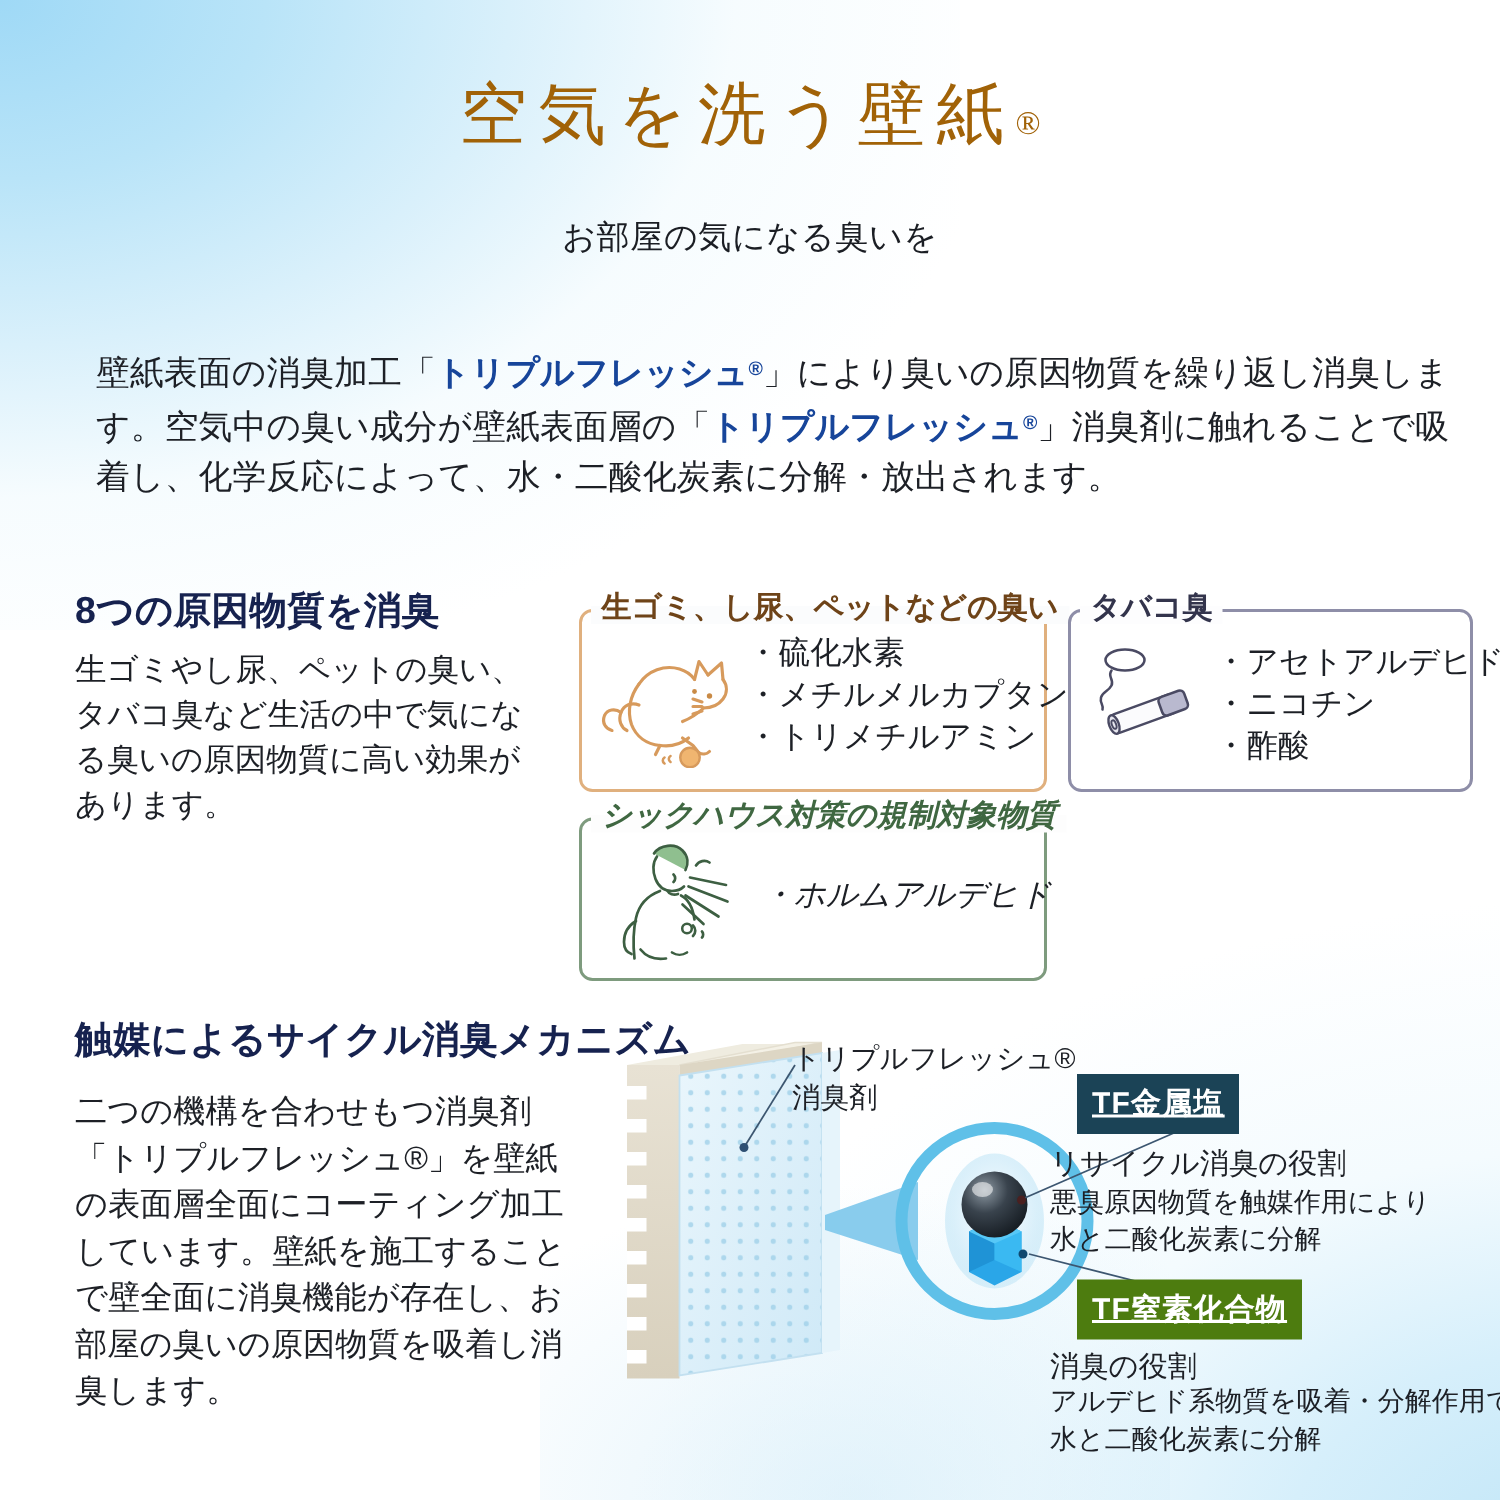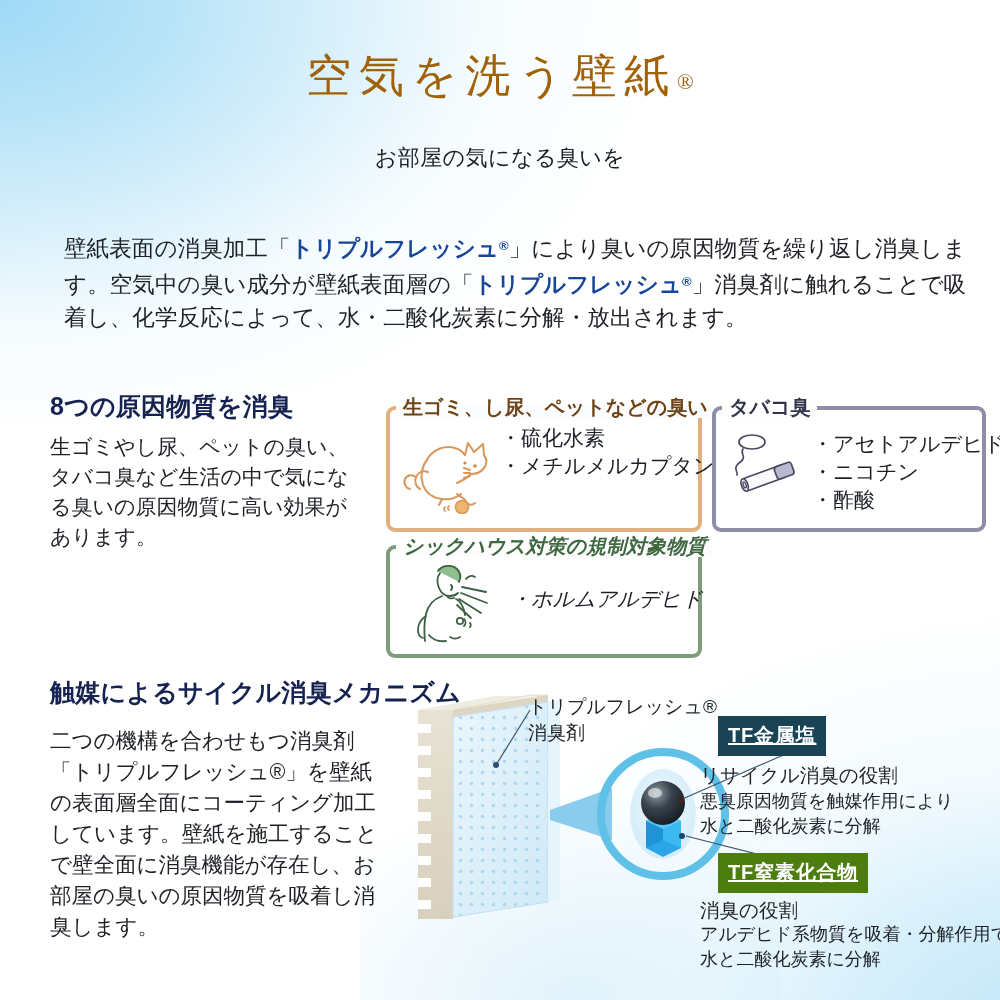--- a/index.html
+++ b/index.html
@@ -34,21 +34,21 @@
   .tf{color:#17459a;font-weight:bold;}
   .tf .r{font-size:13px;vertical-align:.45em;}
 
   
   .h2a{position:absolute;left:50px;top:390px;font-size:25px;font-weight:bold;
     color:#16224f;letter-spacing:.01em;}
   .pa{position:absolute;left:50px;top:432px;width:318px;
     font-size:21px;line-height:30px;color:#1d2026;}
 
   
-  .lbox{position:absolute;border:4px solid #a3a3a3;border-radius:9px;background:transparent;}
+  .lbox{position:absolute;border:2px solid #a3a3a3;border-radius:9px;background:transparent;}
   .lbox > .lgnd{position:absolute;top:-13px;left:14px;padding:0 7px;
     font-size:20px;font-weight:bold;line-height:22px;white-space:nowrap;
     background:linear-gradient(to bottom,rgba(255,255,255,0) 0%,rgba(255,255,255,0) 42%,#ffffff 42%,#ffffff 100%);}
   .lbox .items{position:absolute;font-size:21px;line-height:28px;color:#1d2026;white-space:nowrap;}
 
   #box-waste{left:386px;top:406px;width:308px;height:118px;border-color:#e0b07e;}
   #box-waste > .lgnd{color:#6e4318;left:6px;top:-14px;
      background:linear-gradient(to bottom,rgba(255,255,255,0) 0%,rgba(255,255,255,0) 46%,#fbfcfd 46%,#fbfcfd 100%);}
   #box-waste .items{left:110px;top:14px;}
 
@@ -127,20 +127,21 @@
         <path d="M62 36l6 2M62 41l6 0M62 46l6-2"></path>
       </g>
       <circle cx="73" cy="34" r="1.8" fill="#c98a45"></circle>
       <circle cx="63" cy="31" r="1.6" fill="#c98a45"></circle>
       <circle cx="60" cy="75" r="6.5" fill="#f0b570" stroke="#d79a5c" stroke-width="1.6"></circle>
       <path d="M47 78c-1.5-1-1.5-3 0-4M43 79c-1.5-1-1.5-3 0-4" fill="none" stroke="#d79a5c" stroke-width="1.7" stroke-linecap="round"></path>
     </svg>
     <div class="items">
       <div>・硫化水素</div>
       <div>・メチルメルカプタン</div>
+      <div>・トリメチルアミン</div>
     </div>
   </div>
 
   <div class="lbox" id="box-tobacco">
     <div class="lgnd">タバコ臭</div>
     <svg class="ill" id="ill-cig" width="84" height="72" viewBox="0 0 84 72">
       <g fill="none" stroke="#4a4a63" stroke-width="1.7" stroke-linecap="round" stroke-linejoin="round">
         <ellipse cx="28" cy="10" rx="13" ry="7"></ellipse>
         <path d="M19 17c-3 4 2 6 0 10-2 4-6 4-7 8-1 4 2 5 1 8"></path>
       </g>

